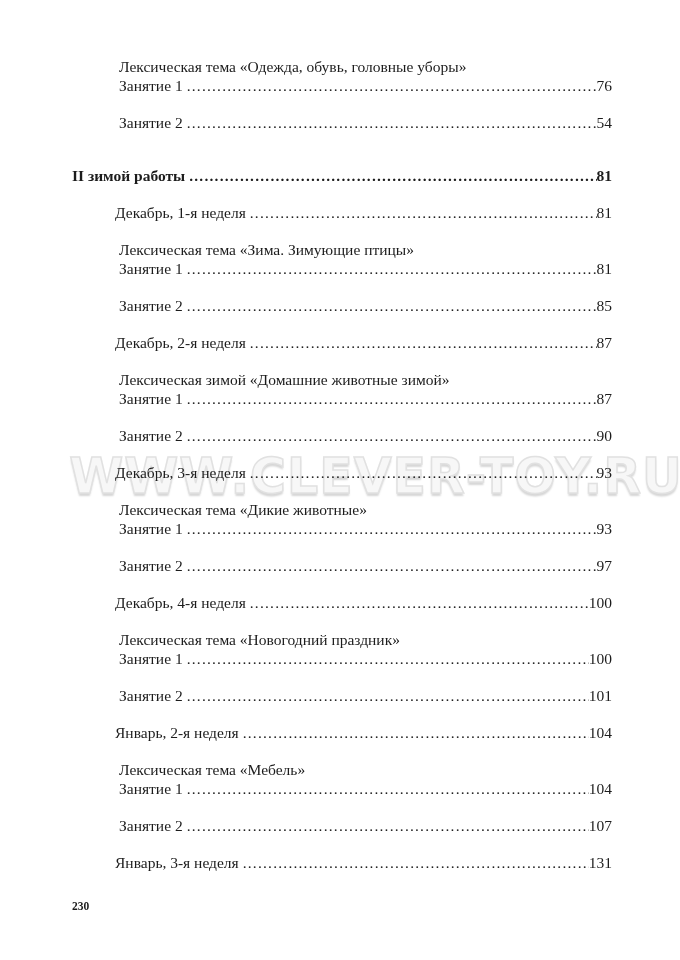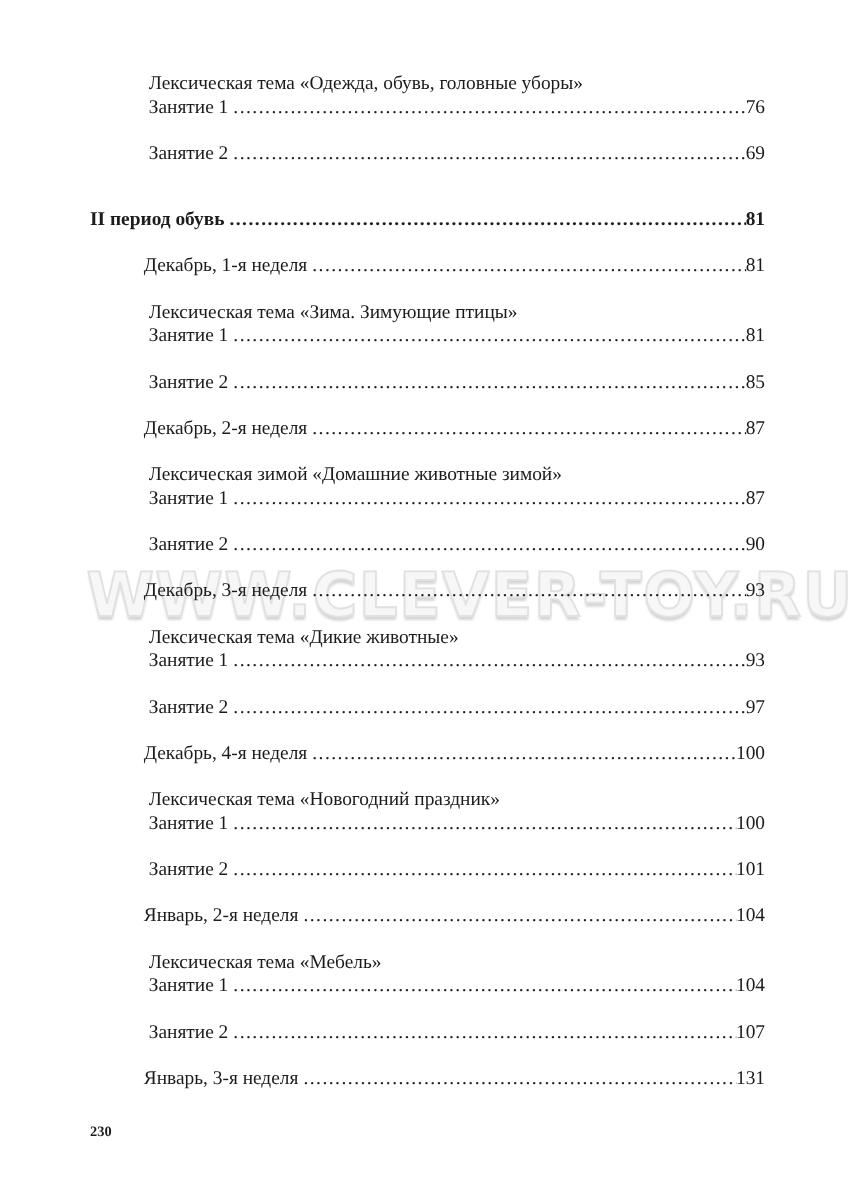--- a/index.html
+++ b/index.html
@@ -79,24 +79,24 @@
         <span class="label">Лексическая тема «Одежда, обувь, головные уборы»</span>
       </div>
       <div class="toc-line lvl2 gap-none">
         <span class="label">Занятие 1</span>
         <span class="dots"></span>
         <span class="pageno">76</span>
       </div>
       <div class="toc-line lvl2 gap-blank">
         <span class="label">Занятие 2</span>
         <span class="dots"></span>
-        <span class="pageno">69</span>
+        <span class="pageno">54</span>
       </div>
       <div class="toc-line lvl0 gap-section bold">
-        <span class="label">II период обувь</span>
+        <span class="label">II зимой работы</span>
         <span class="dots"></span>
         <span class="pageno">81</span>
       </div>
       <div class="toc-line lvl1 gap-blank">
         <span class="label">Декабрь, 1-я неделя</span>
         <span class="dots"></span>
         <span class="pageno">81</span>
       </div>
       <div class="toc-line lvl2 gap-blank">
         <span class="label">Лексическая тема «Зима. Зимующие птицы»</span>

